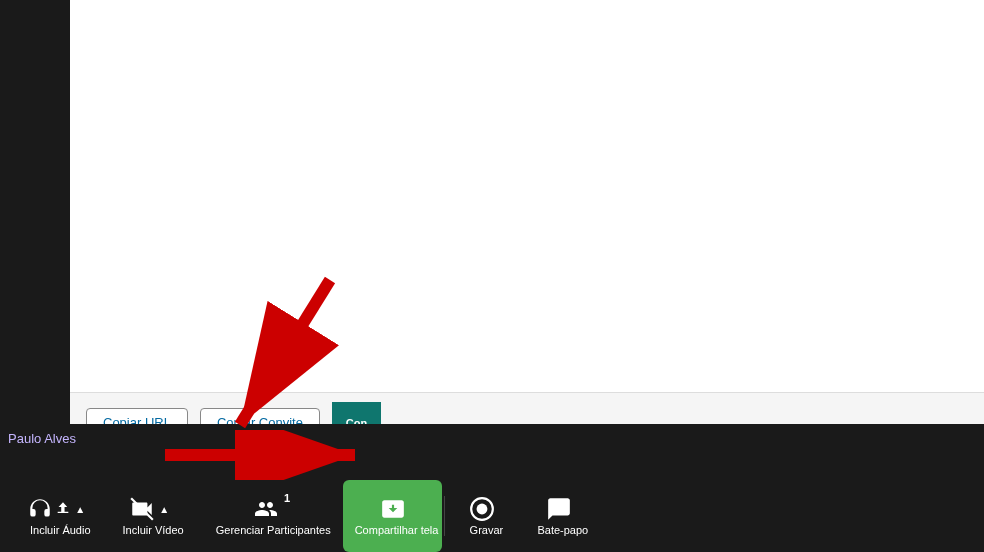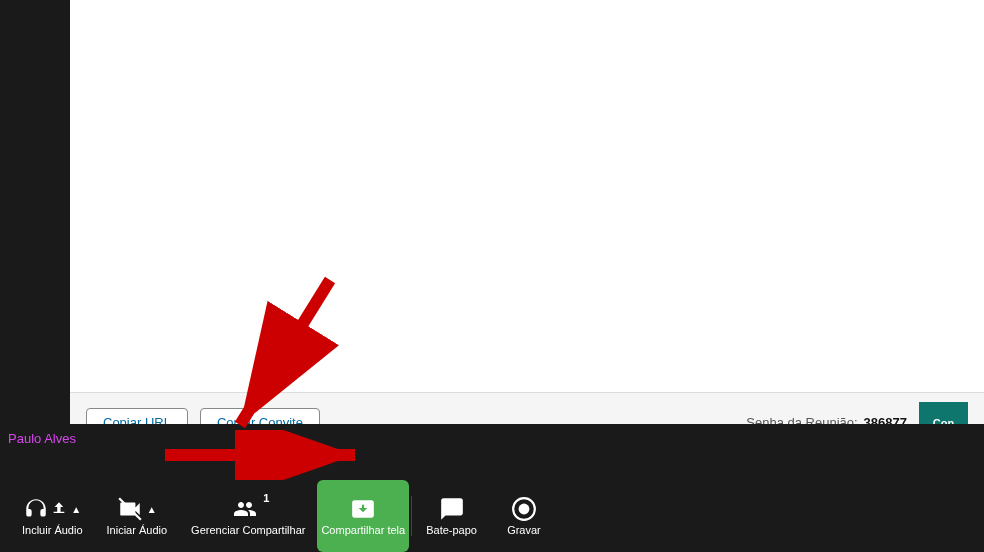--- a/index.html
+++ b/index.html
@@ -41,21 +41,21 @@
       right: 0;
       bottom: 100px;
       height: 28px;
       background: #1a1a1a;
       display: flex;
       align-items: center;
       padding-left: 8px;
     }
 
     .name-bar span {
-      color: #d946ef;
+      color: #c4b5fd;
       font-size: 13px;
       font-weight: 500;
     }
 
     
     .invite-section {
       position: absolute;
       bottom: 0;
       left: 0;
       right: 0;
@@ -145,20 +145,21 @@
       align-items: center;
       justify-content: center;
       position: relative;
     }
 
     .toolbar-item .label {
       font-size: 11px;
       color: #fff;
       text-align: center;
       white-space: nowrap;
+      margin-left: 8px;
     }
 
     .toolbar-item.share-btn {
       background: #4caf50;
       border-radius: 6px;
       padding: 4px 4px;
     }
 
     .toolbar-item.share-btn .label {
       color: #fff;
@@ -199,24 +200,20 @@
 </head>
 <body>
 
 <div class="left-sidebar"></div>
 
 <div class="main-area">
 
   <div class="invite-section">
     <button class="btn-copy">Copiar URL</button>
     <button class="btn-copy">Copiar Convite</button>
-    <div class="password-section">
-      <span class="pwd-label">Senha da Reunião:</span>
-      <span class="pwd-value">386877</span>
-    </div>
     <button class="con-button">Con</button>
   </div>
 </div>
 
 <svg class="red-arrow-container" viewBox="0 0 220 180" xmlns="http://www.w3.org/2000/svg">
   <defs>
     <marker id="arrowhead1" markerWidth="10" markerHeight="7" refX="10" refY="3.5" orient="auto">
       <polygon points="0 0, 10 3.5, 0 7" fill="#cc0000"></polygon>
     </marker>
   </defs>
@@ -249,62 +246,62 @@
   <div class="toolbar-item">
     <div class="icon-wrap">
       <div class="icon-row">
         <svg width="26" height="26" viewBox="0 0 24 24" fill="white">
           <path d="M17 10.5V7c0-.55-.45-1-1-1H4c-.55 0-1 .45-1 1v10c0 .55.45 1 1 1h12c.55 0 1-.45 1-1v-3.5l4 4v-11l-4 4z"></path>
           <line x1="2" y1="2" x2="22" y2="22" stroke="white" stroke-width="2"></line>
         </svg>
         <span class="chevron-small">▲</span>
       </div>
     </div>
-    <span class="label">Iniciar Áudio</span>
+    <span class="label">Incluir Vídeo</span>
   </div>
 
 
   <div class="toolbar-item">
     <div class="icon-wrap">
       <svg width="30" height="26" viewBox="0 0 30 24" fill="white">
         <path d="M16 11c1.66 0 2.99-1.34 2.99-3S17.66 5 16 5c-1.66 0-3 1.34-3 3s1.34 3 3 3zm-8 0c1.66 0 2.99-1.34 2.99-3S9.66 5 8 5C6.34 5 5 6.34 5 8s1.34 3 3 3zm0 2c-2.33 0-7 1.17-7 3.5V19h14v-2.5c0-2.33-4.67-3.5-7-3.5zm8 0c-.29 0-.62.02-.97.05 1.16.84 1.97 1.97 1.97 3.45V19h6v-2.5c0-2.33-4.67-3.5-7-3.5z"></path>
       </svg>
       <span class="badge">1</span>
     </div>
-    <span class="label">Gerenciar Compartilhar</span>
+    <span class="label">Gerenciar Participantes</span>
   </div>
 
   <div class="toolbar-item share-btn">
     <div class="icon-wrap">
       <svg width="26" height="26" viewBox="0 0 24 24" fill="white">
         <path d="M20 4H4c-1.1 0-2 .9-2 2v12c0 1.1.9 2 2 2h16c1.1 0 2-.9 2-2V6c0-1.1-.9-2-2-2zm-8 11l-4-4h3V8h2v3h3l-4 4z"></path>
       </svg>
     </div>
     <span class="label">Compartilhar tela</span>
   </div>
 
   <div style="width:1px;height:40px;background:#444;margin:0 2px;"></div>
-
-  <div class="toolbar-item">
-    <div class="icon-wrap">
-      <svg width="26" height="26" viewBox="0 0 24 24" fill="white">
-        <path d="M20 2H4c-1.1 0-2 .9-2 2v18l4-4h14c1.1 0 2-.9 2-2V4c0-1.1-.9-2-2-2z"></path>
-      </svg>
-    </div>
-    <span class="label">Bate-papo</span>
-  </div>
 
   <div class="toolbar-item">
     <div class="icon-wrap">
       <svg width="26" height="26" viewBox="0 0 24 24">
         <circle cx="12" cy="12" r="10" fill="none" stroke="white" stroke-width="2"></circle>
         <circle cx="12" cy="12" r="5" fill="white"></circle>
       </svg>
     </div>
     <span class="label">Gravar</span>
+  </div>
+
+  <div class="toolbar-item">
+    <div class="icon-wrap">
+      <svg width="26" height="26" viewBox="0 0 24 24" fill="white">
+        <path d="M20 2H4c-1.1 0-2 .9-2 2v18l4-4h14c1.1 0 2-.9 2-2V4c0-1.1-.9-2-2-2z"></path>
+      </svg>
+    </div>
+    <span class="label">Bate-papo</span>
   </div>
 </div>
 
 <svg style="position:absolute;bottom:72px;left:155px;width:220px;height:50px;pointer-events:none;z-index:200;" viewBox="0 0 220 50" xmlns="http://www.w3.org/2000/svg">
   <defs>
     <marker id="arrowhead2" markerWidth="10" markerHeight="7" refX="10" refY="3.5" orient="auto">
       <polygon points="0 0, 10 3.5, 0 7" fill="#cc0000"></polygon>
     </marker>
   </defs>
   <line x1="10" y1="25" x2="200" y2="25" stroke="#cc0000" stroke-width="12" marker-end="url(#arrowhead2)"></line>

